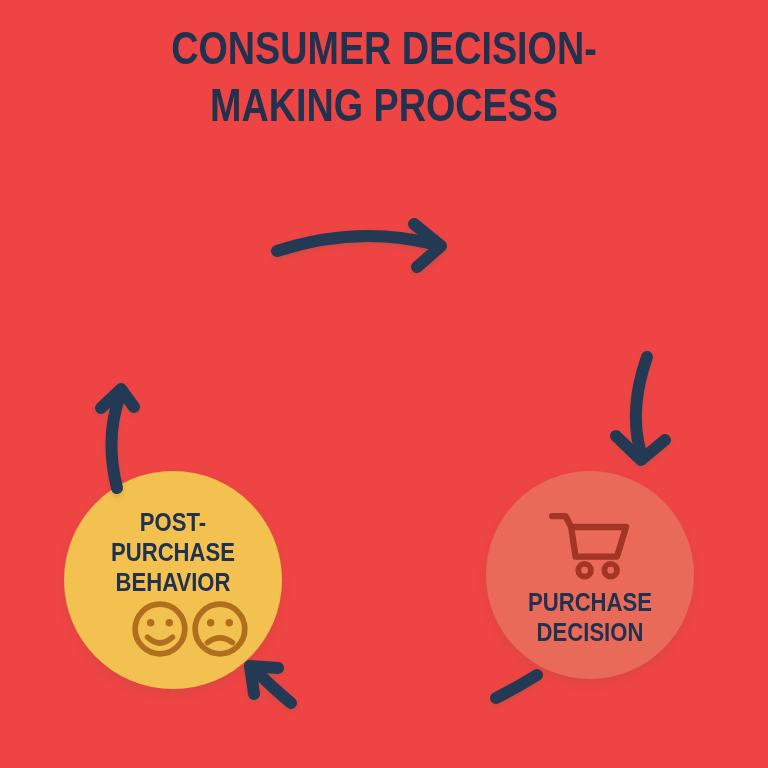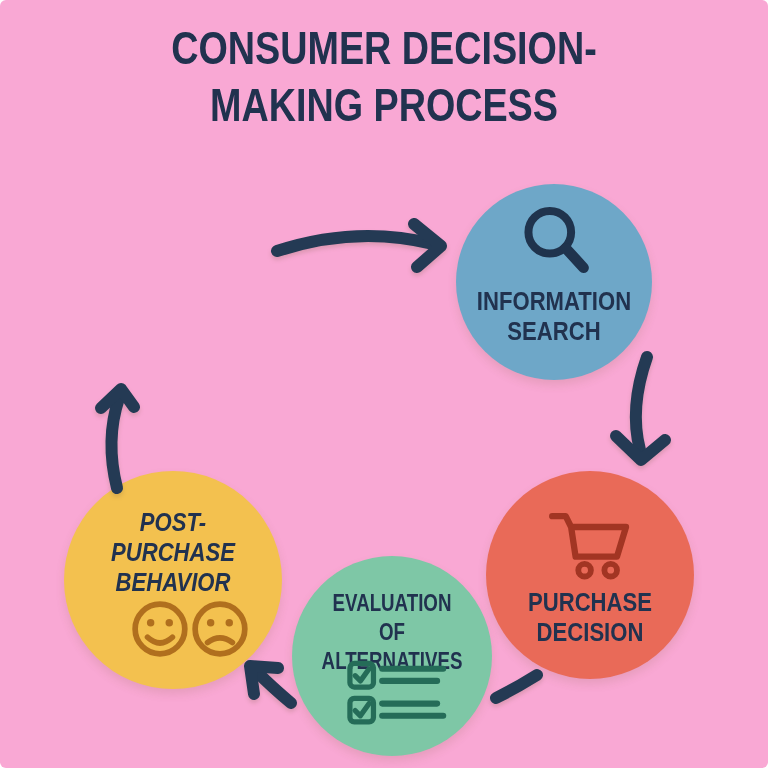--- a/index.html
+++ b/index.html
@@ -49,71 +49,43 @@
 
   .arrows {
     position:absolute; left:0; top:0; width:768px; height:768px;
     pointer-events:none;
     filter:drop-shadow(0 3px 2px rgba(120,90,60,0.22));
   }
 </style>
 </head>
 <body>
 
-<div class="canvas" style="background-color: #f9a8d4; border-radius: 6px;">
+<div class="canvas" style="background-color: #ef4444;">
 
   <h1 class="title" style="color: rgb(33, 50, 79);">
     <span>CONSUMER DECISION-</span>
     <span>MAKING PROCESS</span>
   </h1>
 
 
-  <div class="node" id="node-information" style="background-color: rgb(110, 167, 200);">
-    <svg class="icon" viewBox="0 0 90 90">
-      <circle cx="38" cy="34" r="24" fill="none" stroke-width="9" stroke="#1f334d"></circle>
-      <line x1="56" y1="52" x2="76" y2="74" stroke-width="12" stroke-linecap="round" stroke="#1f334d"></line>
-    </svg>
-    <div class="label" style="color: rgb(33, 50, 79);">
-      <span>INFORMATION</span>
-      <span>SEARCH</span>
-    </div>
-  </div>
 
   <div class="node" id="node-purchase" style="background-color: rgb(233, 106, 88);">
     <svg class="icon" viewBox="0 0 100 84">
       <path fill="none" stroke-width="7" stroke-linecap="round" stroke-linejoin="round" d="M8 10 H23 L29 22 H90 L80 55 H34 L29 22" stroke="#a23523"></path>
       <circle cx="44" cy="70" r="7" fill="none" stroke-width="6.5" stroke="#a23523"></circle>
       <circle cx="73" cy="70" r="7" fill="none" stroke-width="6.5" stroke="#a23523"></circle>
     </svg>
     <div class="label" style="color: rgb(33, 50, 79);">
       <span>PURCHASE</span>
       <span>DECISION</span>
     </div>
   </div>
 
-  <div class="node" id="node-evaluation" style="background-color: rgb(126, 199, 166);">
-    <div class="label" style="color: rgb(33, 50, 79);">
-      <span>EVALUATION</span>
-      <span>OF ALTERNATIVES</span>
-    </div>
-    <svg class="icon" viewBox="0 0 116 78">
-      <g fill="none" stroke-linecap="round" stroke-linejoin="round" stroke="#256c58">
-        <rect x="4" y="4" width="27" height="27" rx="5" stroke-width="6"></rect>
-        <path d="M10 18 L16 24 L26 10" stroke-width="6"></path>
-        <line x1="41" y1="10" x2="111" y2="10" stroke-width="7"></line>
-        <line x1="41" y1="24" x2="104" y2="24" stroke-width="7"></line>
-        <rect x="4" y="44" width="27" height="27" rx="5" stroke-width="6"></rect>
-        <path d="M10 58 L16 64 L26 50" stroke-width="6"></path>
-        <line x1="41" y1="50" x2="104" y2="50" stroke-width="7"></line>
-        <line x1="41" y1="64" x2="111" y2="64" stroke-width="7"></line>
-      </g>
-    </svg>
-  </div>
 
-  <div class="node" id="node-postpurchase" style="background-color: rgb(243, 193, 79); font-style: italic;">
+  <div class="node" id="node-postpurchase" style="background-color: rgb(243, 193, 79);">
     <div class="label" style="color: rgb(33, 50, 79);">
       <span>POST-</span>
       <span>PURCHASE</span>
       <span>BEHAVIOR</span>
     </div>
     <svg class="icon" viewBox="0 0 116 58">
       <g fill="none" stroke-linecap="round" stroke-linejoin="round" stroke="#b06f1e">
         <circle cx="28" cy="29" r="24" stroke-width="5.5"></circle>
         <path d="M16 37 Q28 48 40 37" stroke-width="5.5"></path>
         <circle cx="86" cy="29" r="24" stroke-width="5.5"></circle>

